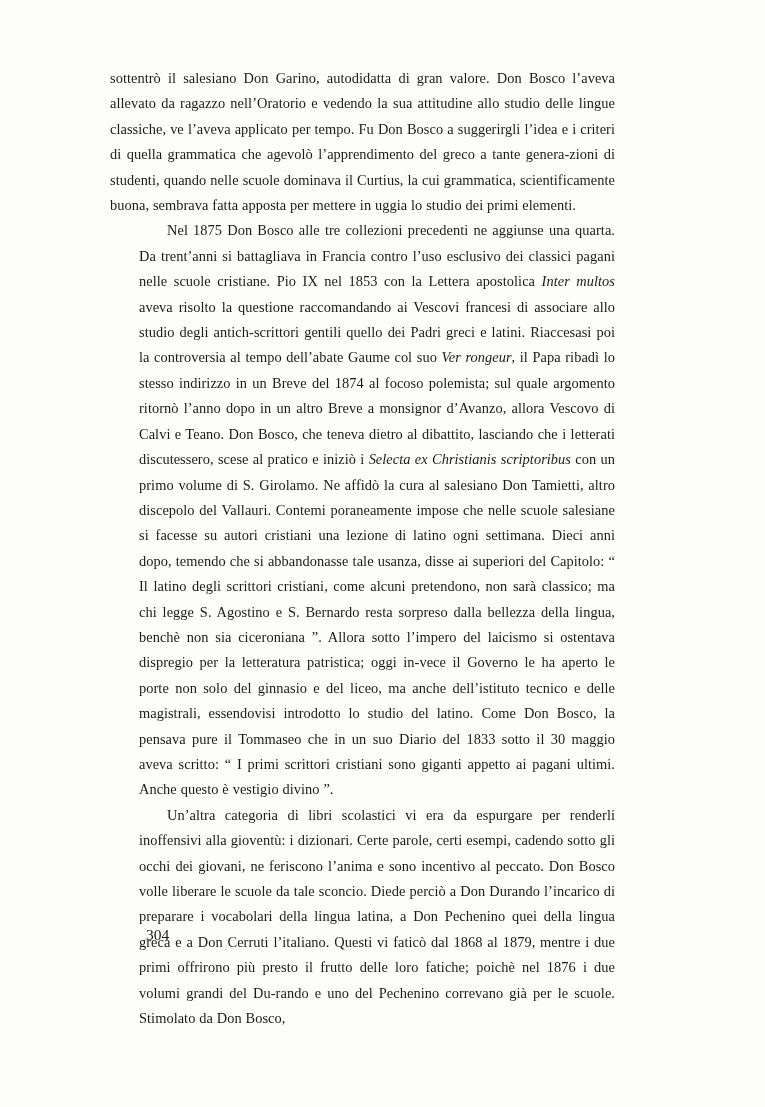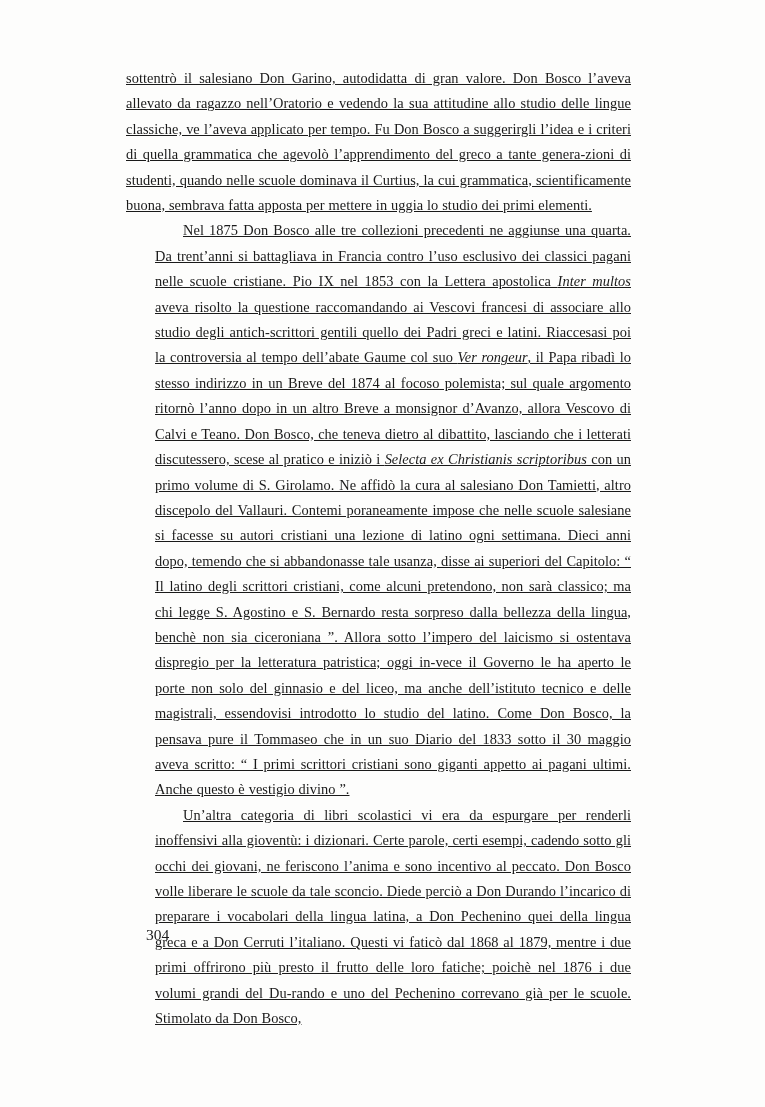--- a/index.html
+++ b/index.html
@@ -15,24 +15,23 @@
     overflow: hidden;
   }
   .page {
     position: relative;
     width: 765px;
     height: 1107px;
     background: #fdfdfc;
   }
   .text-column {
     position: absolute;
-    left: 126px;
+    left: 110px;
     top: 66px;
     width: 505px;
-    text-decoration: underline;
   }
   .para {
     margin: 0;
     text-align: justify;
     text-justify: inter-word;
     font-size: 14.4px;
     line-height: 25.4px;
     letter-spacing: 0.05px;
     word-spacing: 0.2px;
   }

